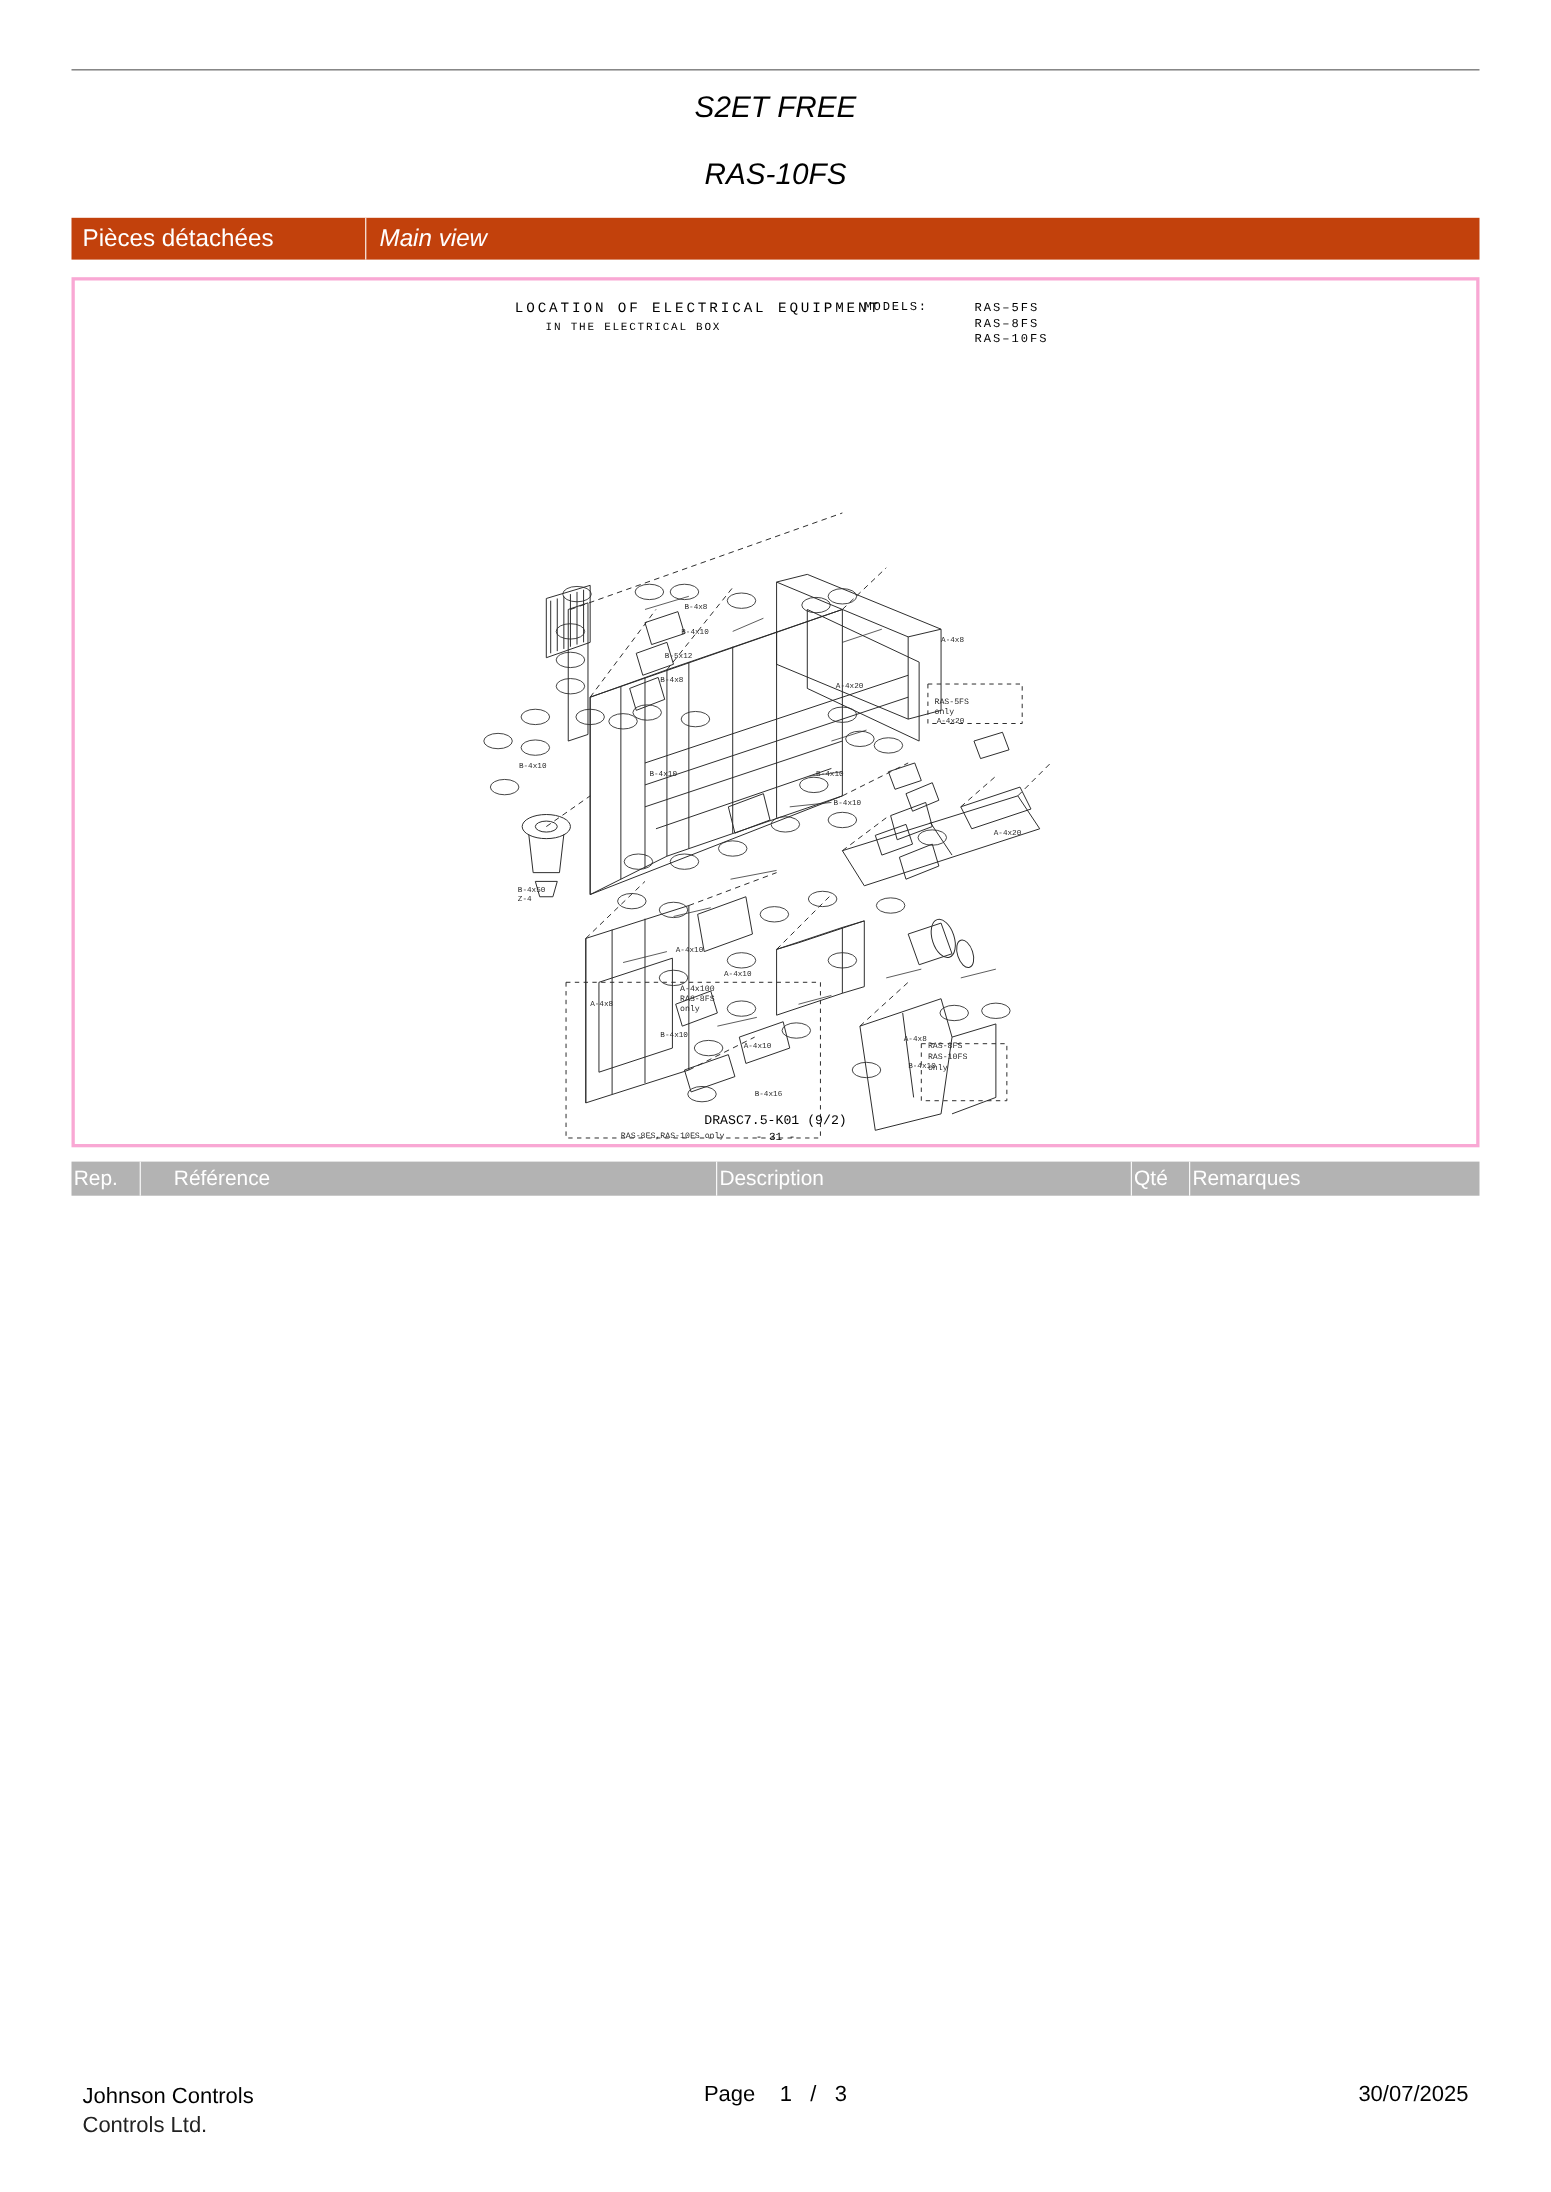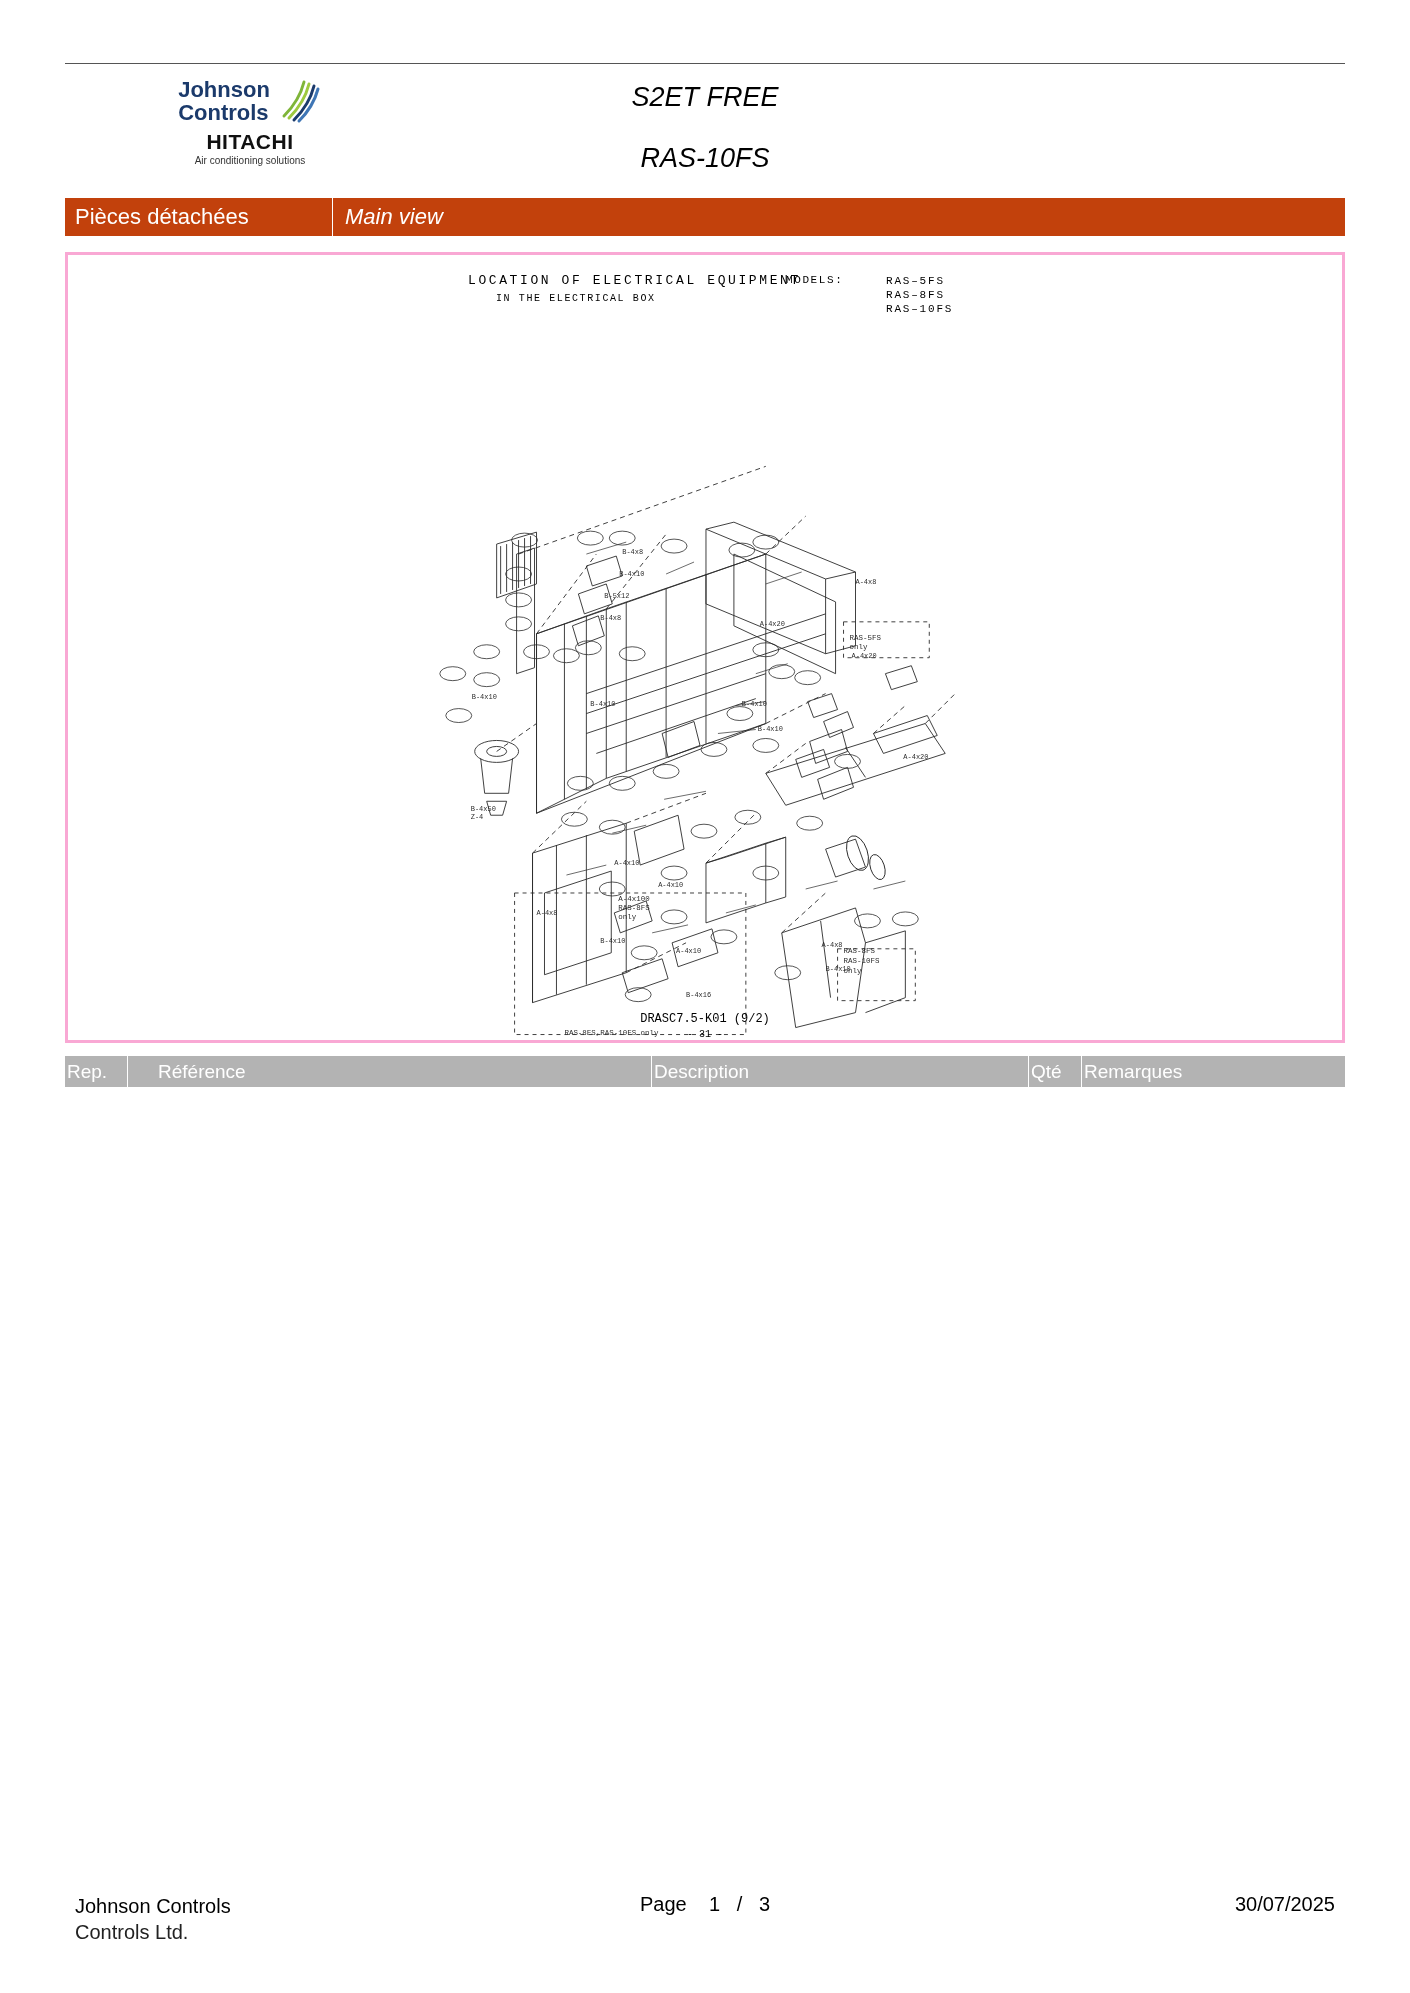--- a/index.html
+++ b/index.html
@@ -260,40 +260,20 @@
 </style>
 </head>
 <body>
 
 <div class="page">
 
   <div class="top-rule"></div>
 
   <div class="header">
 
-    <div class="logo-block">
-      <div class="logo-row">
-        <div class="logo-text">
-          <div>Johnson</div>
-          <div>Controls</div>
-        </div>
-        <span class="logo-mark">
-          <svg width="44" height="46" viewBox="0 0 44 46">
-            <g fill="none" stroke-linecap="round">
-              <path d="M6 38 C 14 30, 22 20, 26 4" stroke="#7fb539" stroke-width="3"></path>
-              <path d="M11 40 C 19 32, 27 22, 31 6" stroke="#9ec93f" stroke-width="3"></path>
-              <path d="M16 42 C 24 34, 32 24, 36 8" stroke="#1b3a6b" stroke-width="3"></path>
-              <path d="M21 43 C 29 35, 36 26, 40 11" stroke="#3f76b5" stroke-width="3"></path>
-            </g>
-          </svg>
-        </span>
-      </div>
-      <div class="hitachi">HITACHI</div>
-      <div class="hitachi-sub">Air conditioning solutions</div>
-    </div>
 
     <div class="title-block">
       <div class="title-1">S2ET FREE</div>
       <div class="title-2">RAS-10FS</div>
     </div>
   </div>
 
   <div class="section-bar">
     <div class="cell-1">Pièces détachées</div>
     <div class="sep"></div>

